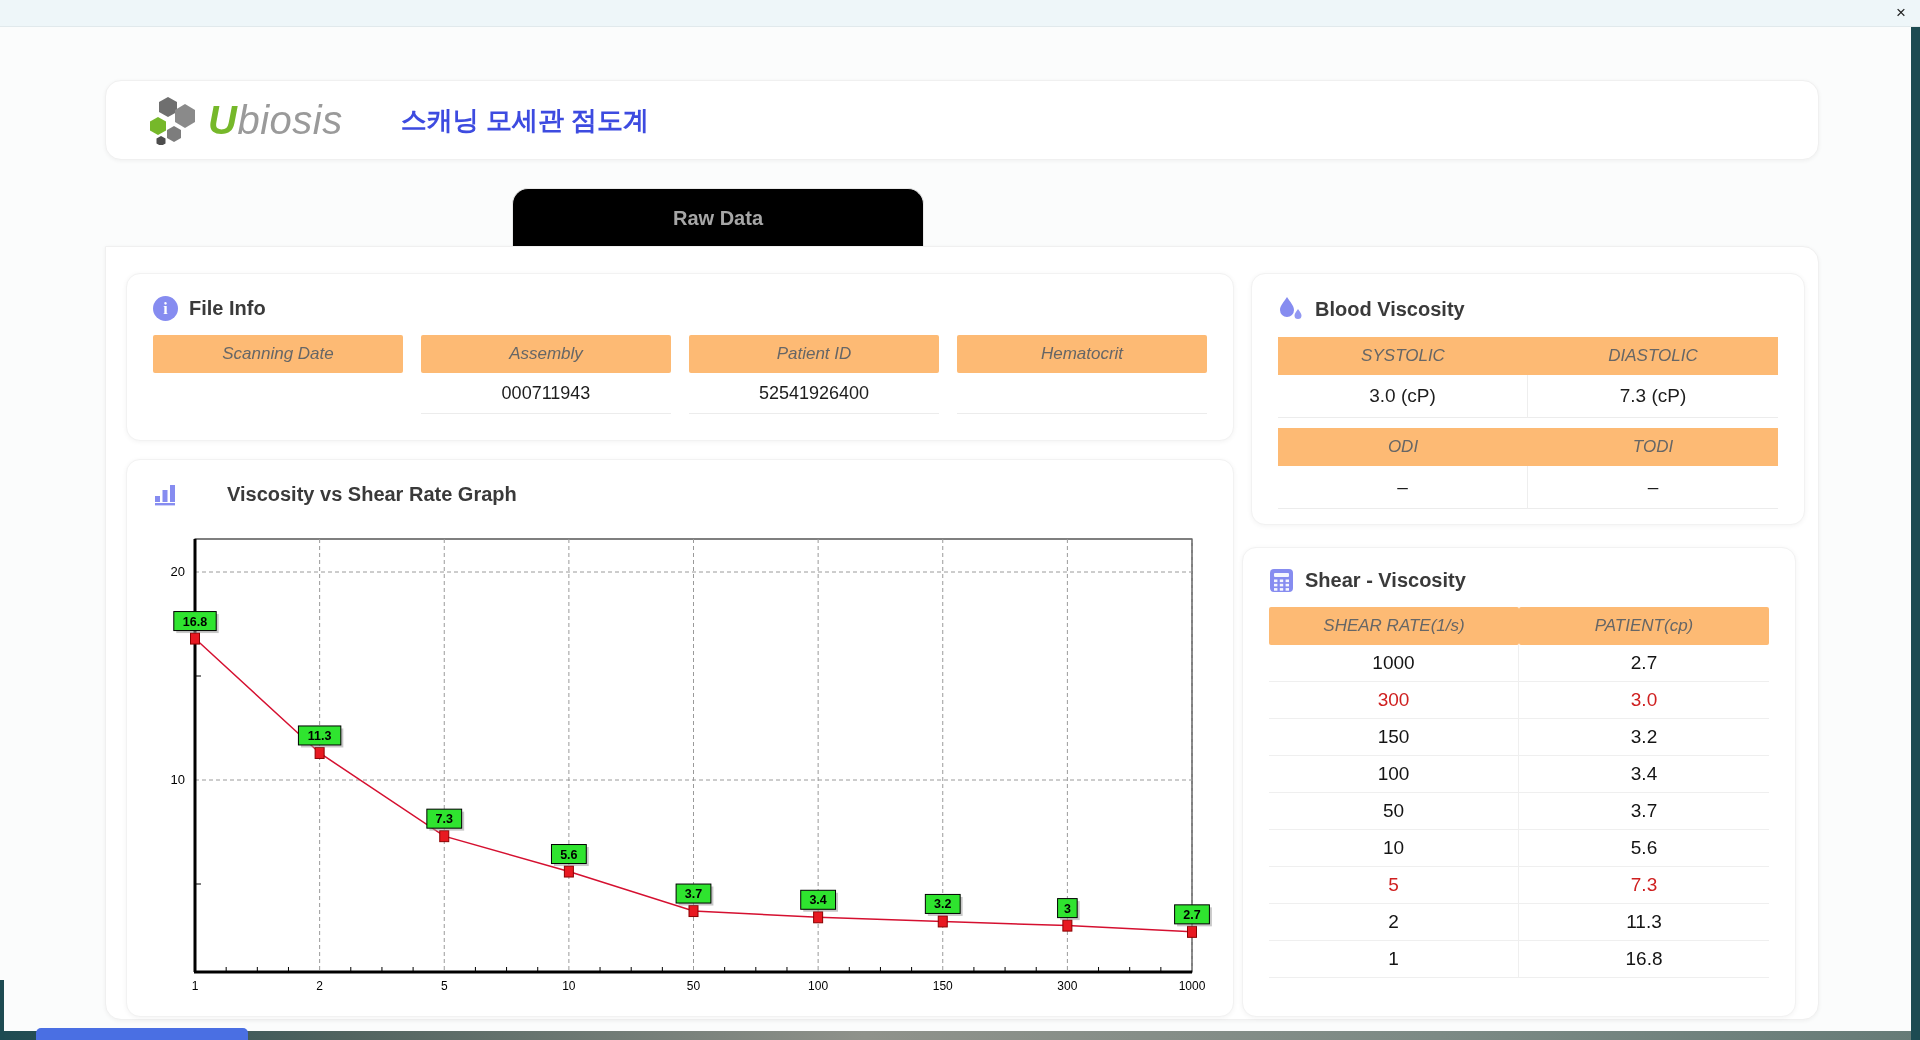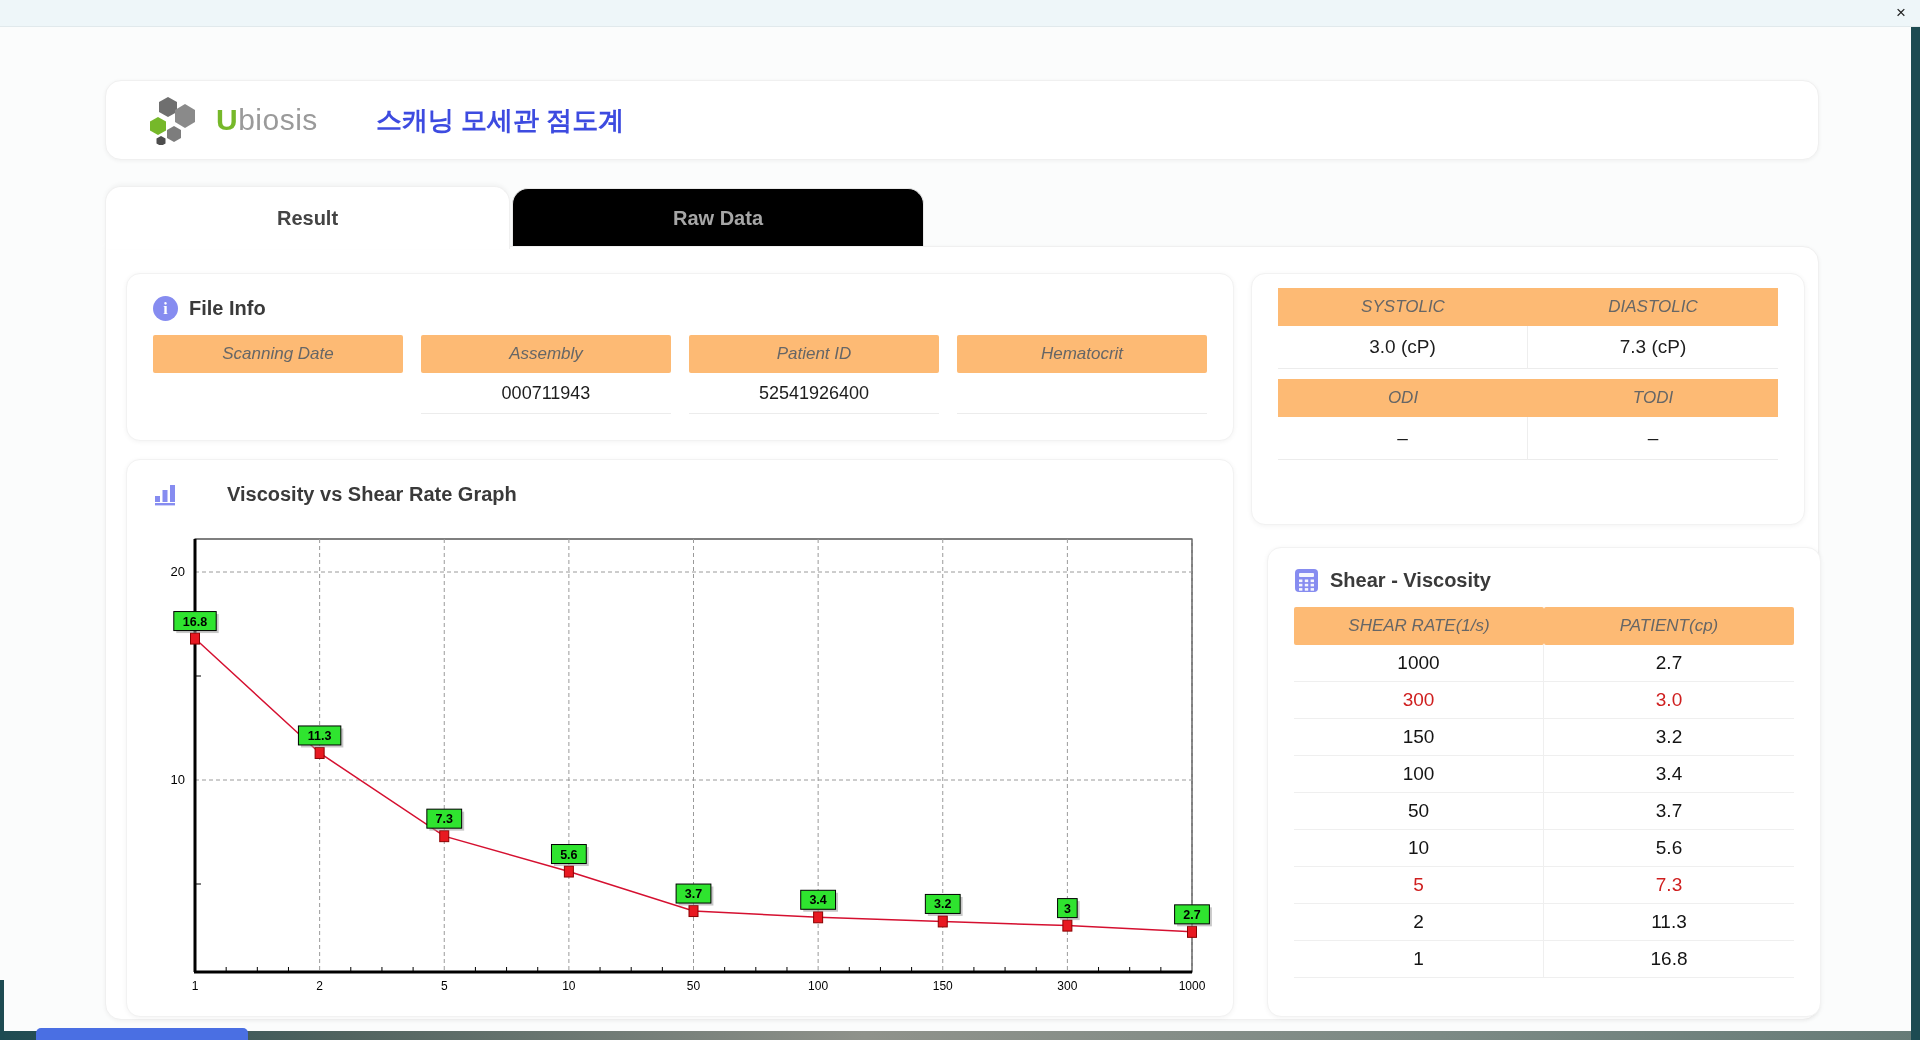--- a/index.html
+++ b/index.html
@@ -14,21 +14,21 @@
   .frame-left{position:absolute;left:0;top:980px;width:4px;height:60px;background:#1d4b52;z-index:49;}
   .frame-bottom{position:absolute;left:0;bottom:0;width:1920px;height:9px;z-index:48;
     background:linear-gradient(90deg,#1e4b52 0%,#51635f 18%,#8f928b 45%,#7c8a85 75%,#667b77 100%);}
   .blue-frag{position:absolute;left:36px;bottom:0;width:212px;height:12px;background:#4a6fe3;
              border-radius:5px 5px 0 0;z-index:51;}
   
   .card{position:absolute;background:#fff;border:1px solid #f0f0f0;border-radius:16px;
         box-shadow:0 1px 4px rgba(0,0,0,0.05);}
   .header-card{left:105px;top:80px;width:1712px;height:78px;display:flex;align-items:center;}
   .logo{display:flex;align-items:center;margin-left:42px;}
-  .logo-text{font-size:30px;letter-spacing:.5px;margin-left:16px;}
+  .logo-text{font-size:40px;letter-spacing:.5px;margin-left:8px;font-style:italic;}
   .logo-u{color:#76b82a;font-weight:700;}
   .logo-rest{color:#9a9a9a;font-weight:400;}
   .ko-title{margin-left:58px;color:#3d4be0;font-weight:700;font-size:26px;}
   
   .tab{position:absolute;display:flex;align-items:center;justify-content:center;
        border-radius:16px 16px 0 0;font-size:20px;font-weight:700;cursor:pointer;}
   .tab-active{left:105px;top:186px;width:403px;height:62px;background:#fff;color:#444;
               border:1px solid #f0f0f0;border-bottom:none;box-shadow:0 -2px 4px rgba(0,0,0,0.04);z-index:3;}
   .tab-inactive{left:512px;top:188px;width:410px;height:59px;background:#000000;color:#a6a6a6;
                 border:1px solid #e9e9e9;border-bottom:none;z-index:1;}
@@ -51,21 +51,21 @@
   .graph-card{left:20px;top:212px;width:1106px;height:556px;}
   .gc-title{margin:22px 0 0 26px;gap:48px;}
   .chart-svg{position:absolute;left:0;top:0;}
   
   .bv-card{left:1145px;top:26px;width:552px;height:250px;}
   .bv-title{margin:22px 0 0 26px;}
   .pair-grid{display:grid;grid-template-columns:1fr 1fr;margin:14px 26px 0 26px;}
   .pair-grid .cell-head{border-radius:0;}
   .pair-grid .cell-val{border-right:1px solid #eee;height:42px;font-size:19px;}
   .pair-grid .cell-val:last-child{border-right:none;}
-  .sv-card{left:1161px;top:300px;width:552px;height:468px;}
+  .sv-card{left:1136px;top:300px;width:552px;height:468px;}
   .sv-title{margin:20px 0 0 26px;}
   .sv-table{margin:14px 26px 0 26px;}
   .sv-hrow{display:grid;grid-template-columns:1fr 1fr;}
   .sv-row{display:grid;grid-template-columns:1fr 1fr;}
   .sv-cell{height:36px;display:flex;align-items:center;justify-content:center;font-size:19px;
            color:#141414;border-bottom:1px solid #efefef;}
   .sv-row .sv-cell:first-child{border-right:1px solid #efefef;}
   .sv-row.hl .sv-cell{color:#cf1f1f;}
   
   .svg-icon{display:inline-block;}
@@ -90,21 +90,20 @@
         <polygon points="37,9 47,15 47,27 37,33 27,27 27,15" fill="#8a8a8a"></polygon>
         <polygon points="10,22 18,26.5 18,35.5 10,40 2,35.5 2,26.5" fill="#76b82a"></polygon>
         <polygon points="26,31 33,35 33,43 26,47 19,43 19,35" fill="#7d7d7d"></polygon>
         <polygon points="13,41 17.5,43.5 17.5,48.5 13,51 8.5,48.5 8.5,43.5" fill="#4d4d4d"></polygon>
       </svg>
       <span class="logo-text"><span class="logo-u">U</span><span class="logo-rest">biosis</span></span>
     </div>
     <div class="ko-title">스캐닝 모세관 점도계</div>
   </div>
 
-  <div class="tab tab-active">Result</div>
   <div class="tab tab-inactive">Raw Data</div>
 
   <div class="card content-card">
 
     <div class="sub file-info">
       <div class="sec-title fi-title">
         <span class="icon-circle">i</span>
         <span>File Info</span>
       </div>
       <div class="fi-fields">
@@ -222,20 +221,27 @@
           <rect x="930.575" y="438.6" width="19.6" height="19" fill="#2fe42f" stroke="#000000" stroke-width="1"></rect>
           <text x="940.375" y="452.6" text-anchor="middle" font-size="12.5" font-weight="bold" fill="#000">3</text>
           <rect x="1060.5" y="466.34000000000003" width="9" height="11" fill="#e81921" stroke="#8a0000" stroke-width="1"></rect>
           <rect x="1050.1" y="447.34000000000003" width="34.8" height="19" fill="#9a9a9a" opacity="0.55"></rect>
           <rect x="1047.6" y="444.84000000000003" width="34.8" height="19" fill="#2fe42f" stroke="#000000" stroke-width="1"></rect>
           <text x="1065" y="458.84000000000003" text-anchor="middle" font-size="12.5" font-weight="bold" fill="#000">2.7</text>
         </svg>
     </div>
 
     <div class="sub bv-card">
+      <div class="sec-title bv-title">
+        <svg class="svg-icon" width="26" height="27" viewBox="0 0 26 27">
+          <path d="M9 1 C12 6 16 9.5 16 14 a7 7 0 1 1 -14 0 C2 9.5 6 6 9 1 Z" fill="#868cf0"></path>
+          <path d="M20 13 C21.6 15.6 23.5 17.3 23.5 19.5 a3.5 3.5 0 1 1 -7 0 C16.5 17.3 18.4 15.6 20 13 Z" fill="#9298f2"></path>
+        </svg>
+        <span>Blood Viscosity</span>
+      </div>
       <div class="pair-grid" id="bv-top">
           <div class="cell-head">SYSTOLIC</div>
           <div class="cell-head">DIASTOLIC</div>
           <div class="cell-val">3.0 (cP)</div>
           <div class="cell-val">7.3 (cP)</div>
         </div>
       <div class="pair-grid" style="margin-top:10px" id="bv-bottom">
           <div class="cell-head">ODI</div>
           <div class="cell-head">TODI</div>
           <div class="cell-val">–</div>

